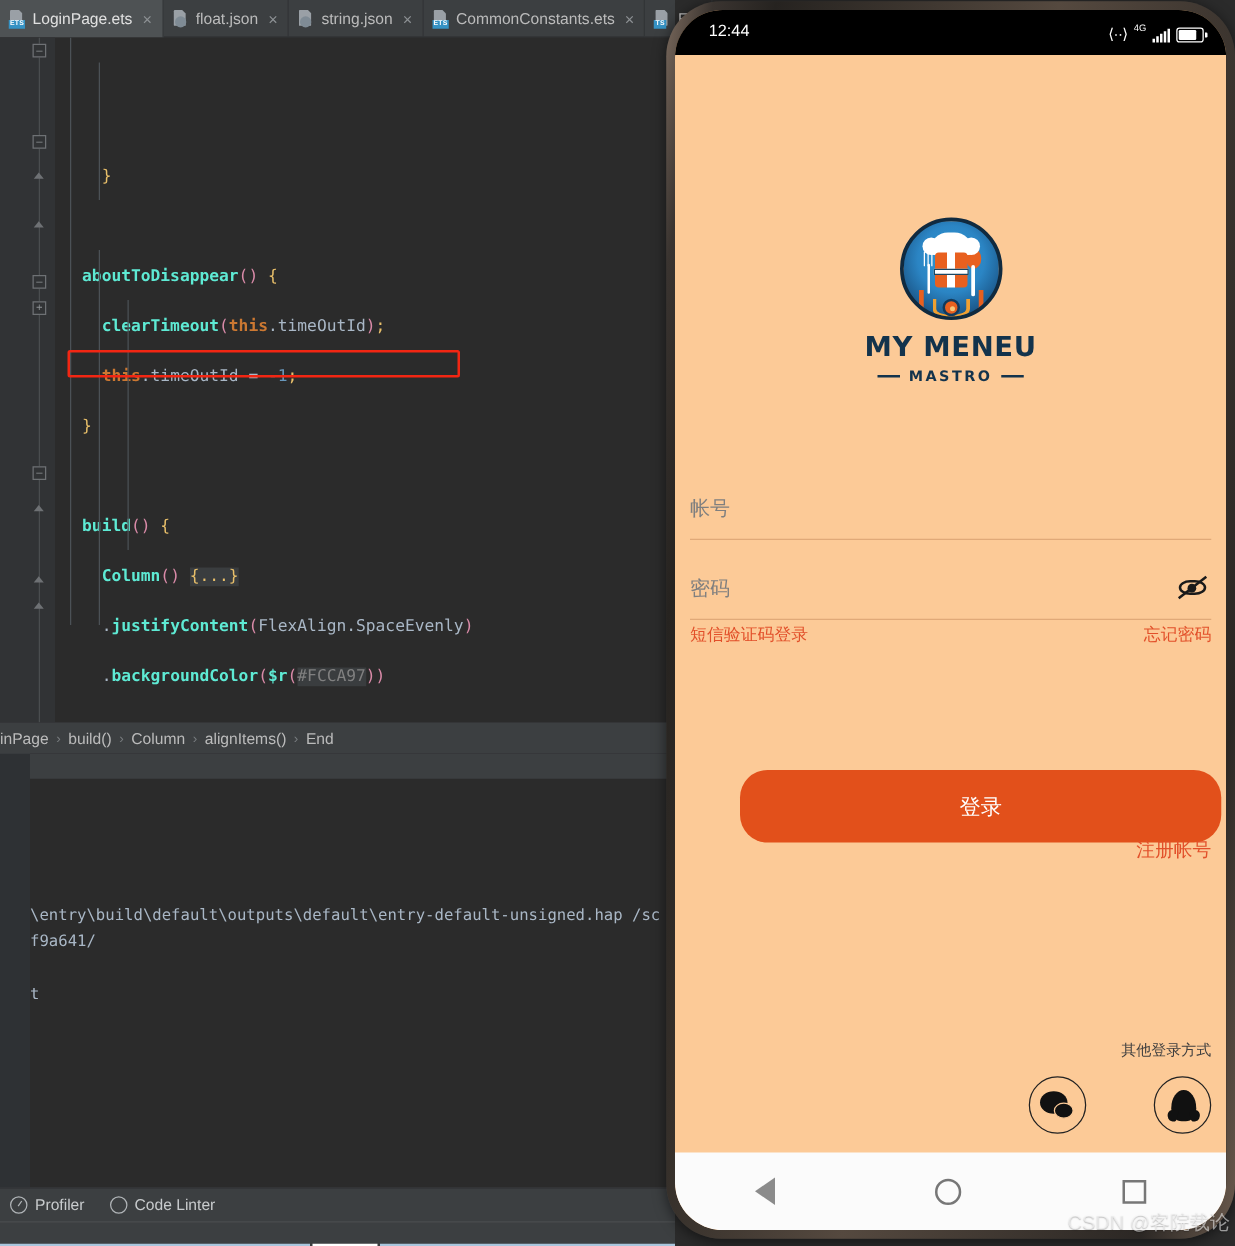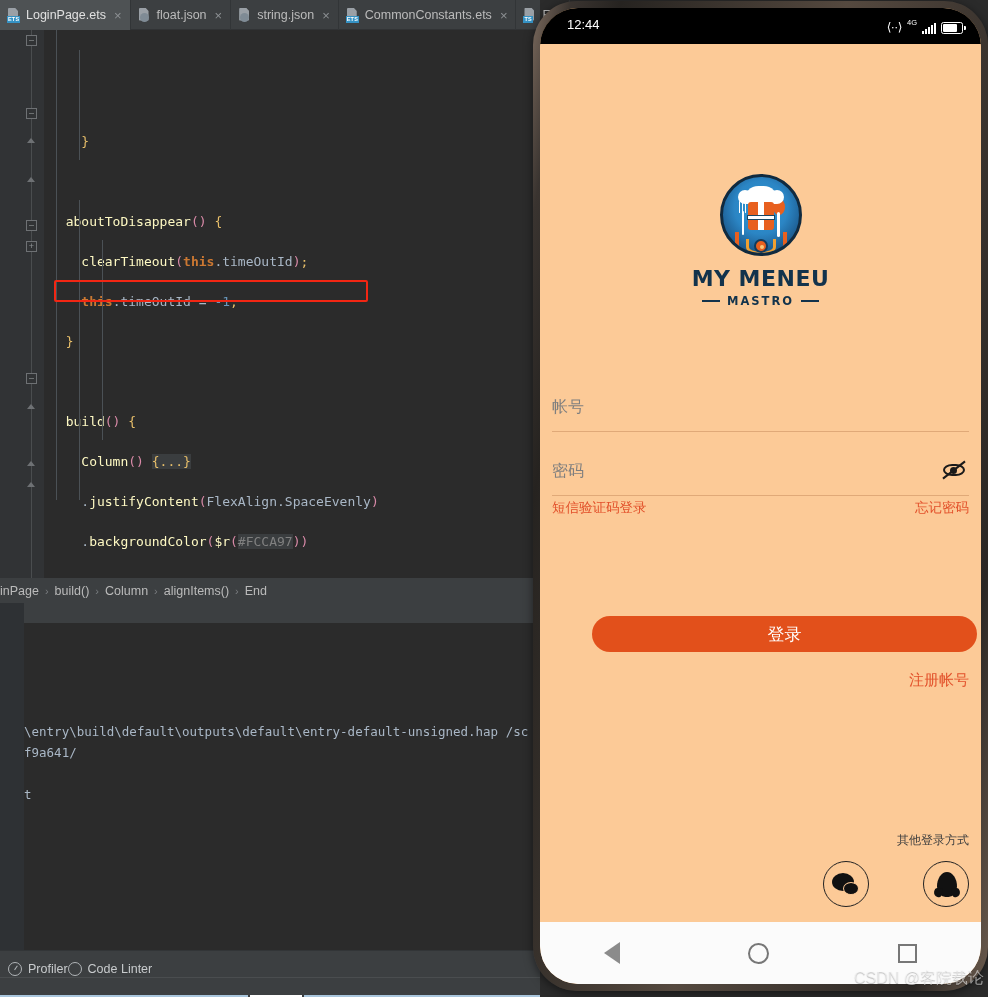--- a/index.html
+++ b/index.html
@@ -75,21 +75,21 @@
     position: absolute; left: 44px; top: 0; right: 0; bottom: 0;
     font-family: "DejaVu Sans Mono", monospace;
     font-size: 13px; line-height: 20px; white-space: pre;
     color: #a9b7c6; padding-top: 2px;
   }
   .cl { height: 20px; padding-left: 6px; }
   .cl.hl { background: #323232; }
   .indentguide {
     position: absolute; top: 0; bottom: 0; width: 1px; background: #4b5156;
   }
-  .mth { color: #fef9c3; }
+  .mth { color: #5eead4; font-weight: bold; }
   .par { color: #d98aa8; }
   .num { color: #6897bb; }
   .id  { color: #a9b7c6; }
   .dim { color: #808080; }
   .kwb { color: #cc7832; font-weight: bold; }
   .curly { color: #e8bf6a; }
   .hlbg { background: #3a3d3f; }
   .gbg  { background: #32473a; }
   .highlight-box {
     position: absolute; left: 54px; top: 250px; width: 314px; height: 22px;
@@ -114,21 +114,21 @@
   .console .ctext {
     position: absolute; left: 0; top: 118px; width: 100%;
     font-family: "DejaVu Sans Mono", monospace; font-size: 12.5px;
     line-height: 21px; color: #a9b7c6; white-space: pre;
   }
   .statusbar {
     position: absolute; left: 0; top: 950px; width: 540px; height: 47px;
     background: #3c3f41; border-top: 1px solid #323537;
   }
   .statusbar .row {
-    display: flex; align-items: flex-end; height: 25px;
+    display: flex; align-items: center; gap: 20px; height: 25px;
     padding-left: 8px; font-size: 12.5px; color: #c8cbcd;
   }
   .statusbar .row .it { display: flex; align-items: center; gap: 6px; }
   .sicon { width: 14px; height: 14px; border: 1.4px solid #b0b4b7; border-radius: 50%; position: relative; }
   .sicon.prof { border-radius: 50% 50% 50% 50%; }
   .sicon.prof::after {
     content:""; position:absolute; left:5px; top:2px; width:1.4px; height:5px;
     background:#b0b4b7; transform: rotate(35deg); transform-origin: bottom;
   }
   .sicon.lint::after {
@@ -280,21 +280,21 @@
     position:absolute; left:-1px; top:10px; width:28px; height:2px; background:#1a1a1a;
     transform: rotate(-38deg);
   }
   .link-row {
     position: absolute; left: 12px; right: 12px; top: 455px;
     display: flex; justify-content: space-between;
     font-size: 13.5px; color: #e2502a;
   }
   .login-btn {
     position: absolute; left: 52px; right: 4px; top: 572px;
-    height: 36px; border-radius: 22px; background: #e2501b;
+    height: 58px; border-radius: 22px; background: #e2501b;
     color: #fff; font-size: 17px; display: flex; align-items: center;
     justify-content: center; border: none; cursor: pointer;
   }
   .register {
     position: absolute; right: 12px; top: 627px;
     font-size: 15px; color: #e2502a;
   }
   .other-label {
     position: absolute; right: 12px; top: 788px;
     font-size: 12px; color: #404040;

